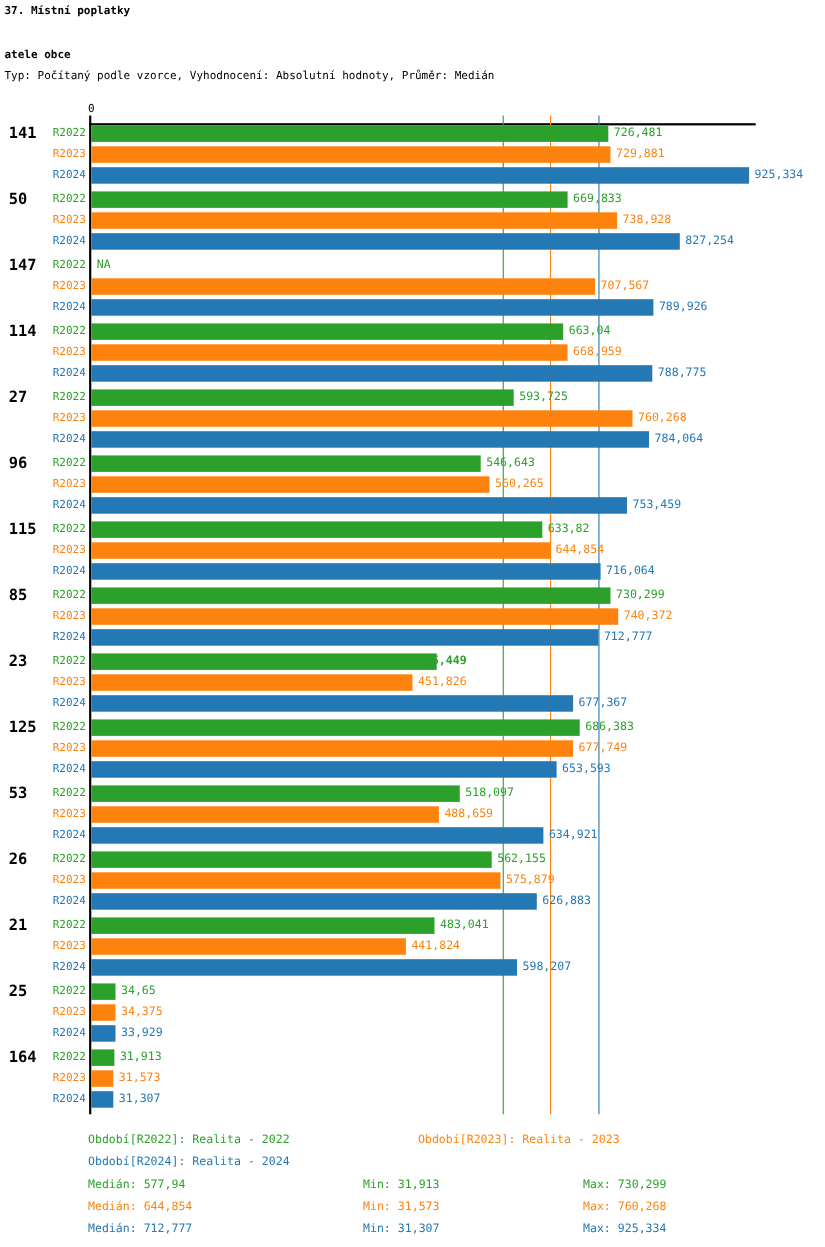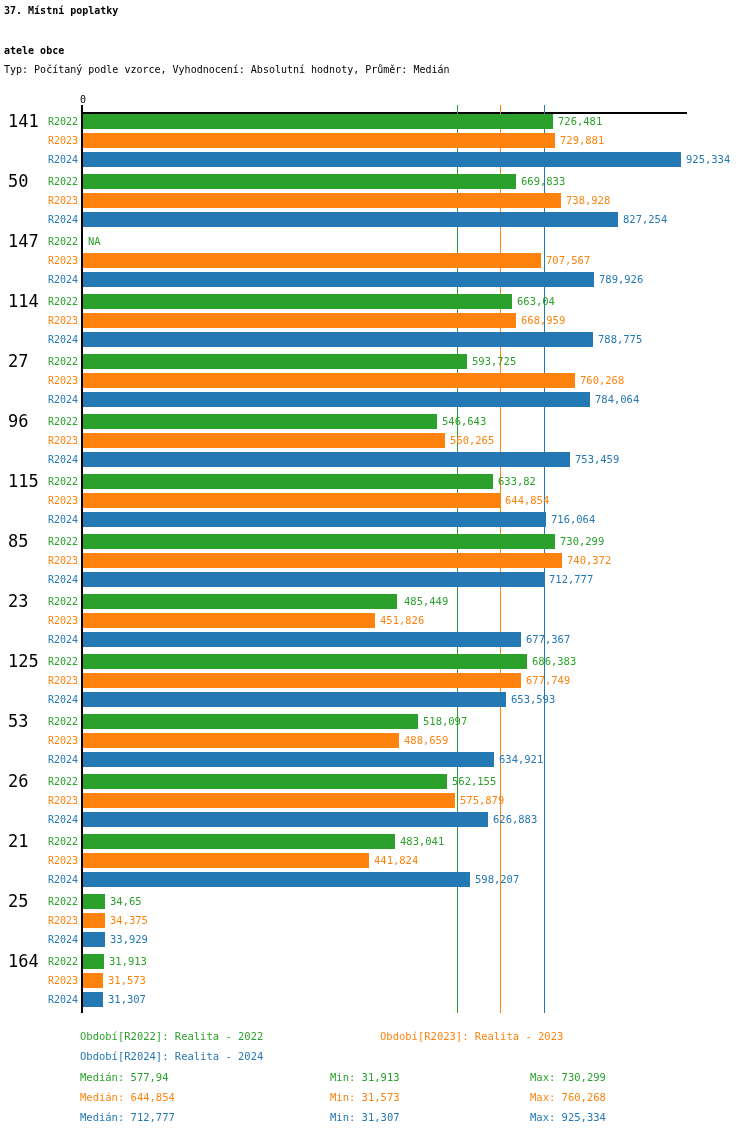--- a/index.html
+++ b/index.html
@@ -15,21 +15,21 @@
   .zero{position:absolute;left:74px;top:94px;width:18px;text-align:center;font-size:10px;color:#000;}
   .x-axis{position:absolute;left:81px;top:112px;width:606px;height:2px;background:#000;}
   .y-axis{position:absolute;left:81px;top:105px;width:2px;height:908px;background:#000;}
   .medline{position:absolute;top:105px;width:1px;height:908px;z-index:0;}
   .medline.r2022{background:var(--c2022);}
   .medline.r2023{background:var(--c2023);}
   .medline.r2024{background:var(--c2024);}
   #groups{position:absolute;left:0;top:114px;width:750px;z-index:1;}
   .group{position:absolute;left:0;width:750px;height:60px;}
   .grow{position:absolute;left:0;width:750px;height:15px;}
-  .gnum{position:absolute;left:8px;top:0;height:15px;line-height:15px;font-size:17px;font-weight:normal;color:#000;}
+  .gnum{position:absolute;left:8px;top:0;height:15px;line-height:15px;font-size:14px;font-weight:bold;color:#000;}
   .ylabel{position:absolute;left:0;top:0;width:78px;height:15px;line-height:15px;text-align:right;font-size:10px;}
   .bar{position:absolute;left:83px;top:0;height:15px;}
   .bar.r2022{background:var(--c2022);}
   .bar.r2023{background:var(--c2023);}
   .bar.r2024{background:var(--c2024);}
   .val{position:absolute;top:0;height:15px;line-height:15px;font-size:10.5px;white-space:pre;}
   .c-r2022{color:var(--c2022);}
   .c-r2023{color:var(--c2023);}
   .c-r2024{color:var(--c2024);}
   .botline{position:absolute;font-size:10.5px;line-height:13px;white-space:pre;}
@@ -194,21 +194,21 @@
             <span class="ylabel c-r2024">R2024</span>
             <div class="bar r2024" style="width: 461px;"></div>
             <span class="val c-r2024" style="left: 549px;">712,777</span>
           </div>
         </div>
         <div class="group" style="top: 480px;">
           <div class="grow" style="top: 0px;">
             <span class="gnum">23</span>
             <span class="ylabel c-r2022">R2022</span>
             <div class="bar r2022" style="width: 314px;"></div>
-            <span class="val c-r2022" style="left: 404px;">485,449</span>
+            <span class="val c-r2022" style="left: 380px; font-weight: bold;">485,449</span>
           </div>
           <div class="grow" style="top: 19px;">
             <span class="ylabel c-r2023">R2023</span>
             <div class="bar r2023" style="width: 292px;"></div>
             <span class="val c-r2023" style="left: 380px;">451,826</span>
           </div>
           <div class="grow" style="top: 38px;">
             <span class="ylabel c-r2024">R2024</span>
             <div class="bar r2024" style="width: 438px;"></div>
             <span class="val c-r2024" style="left: 526px;">677,367</span>

